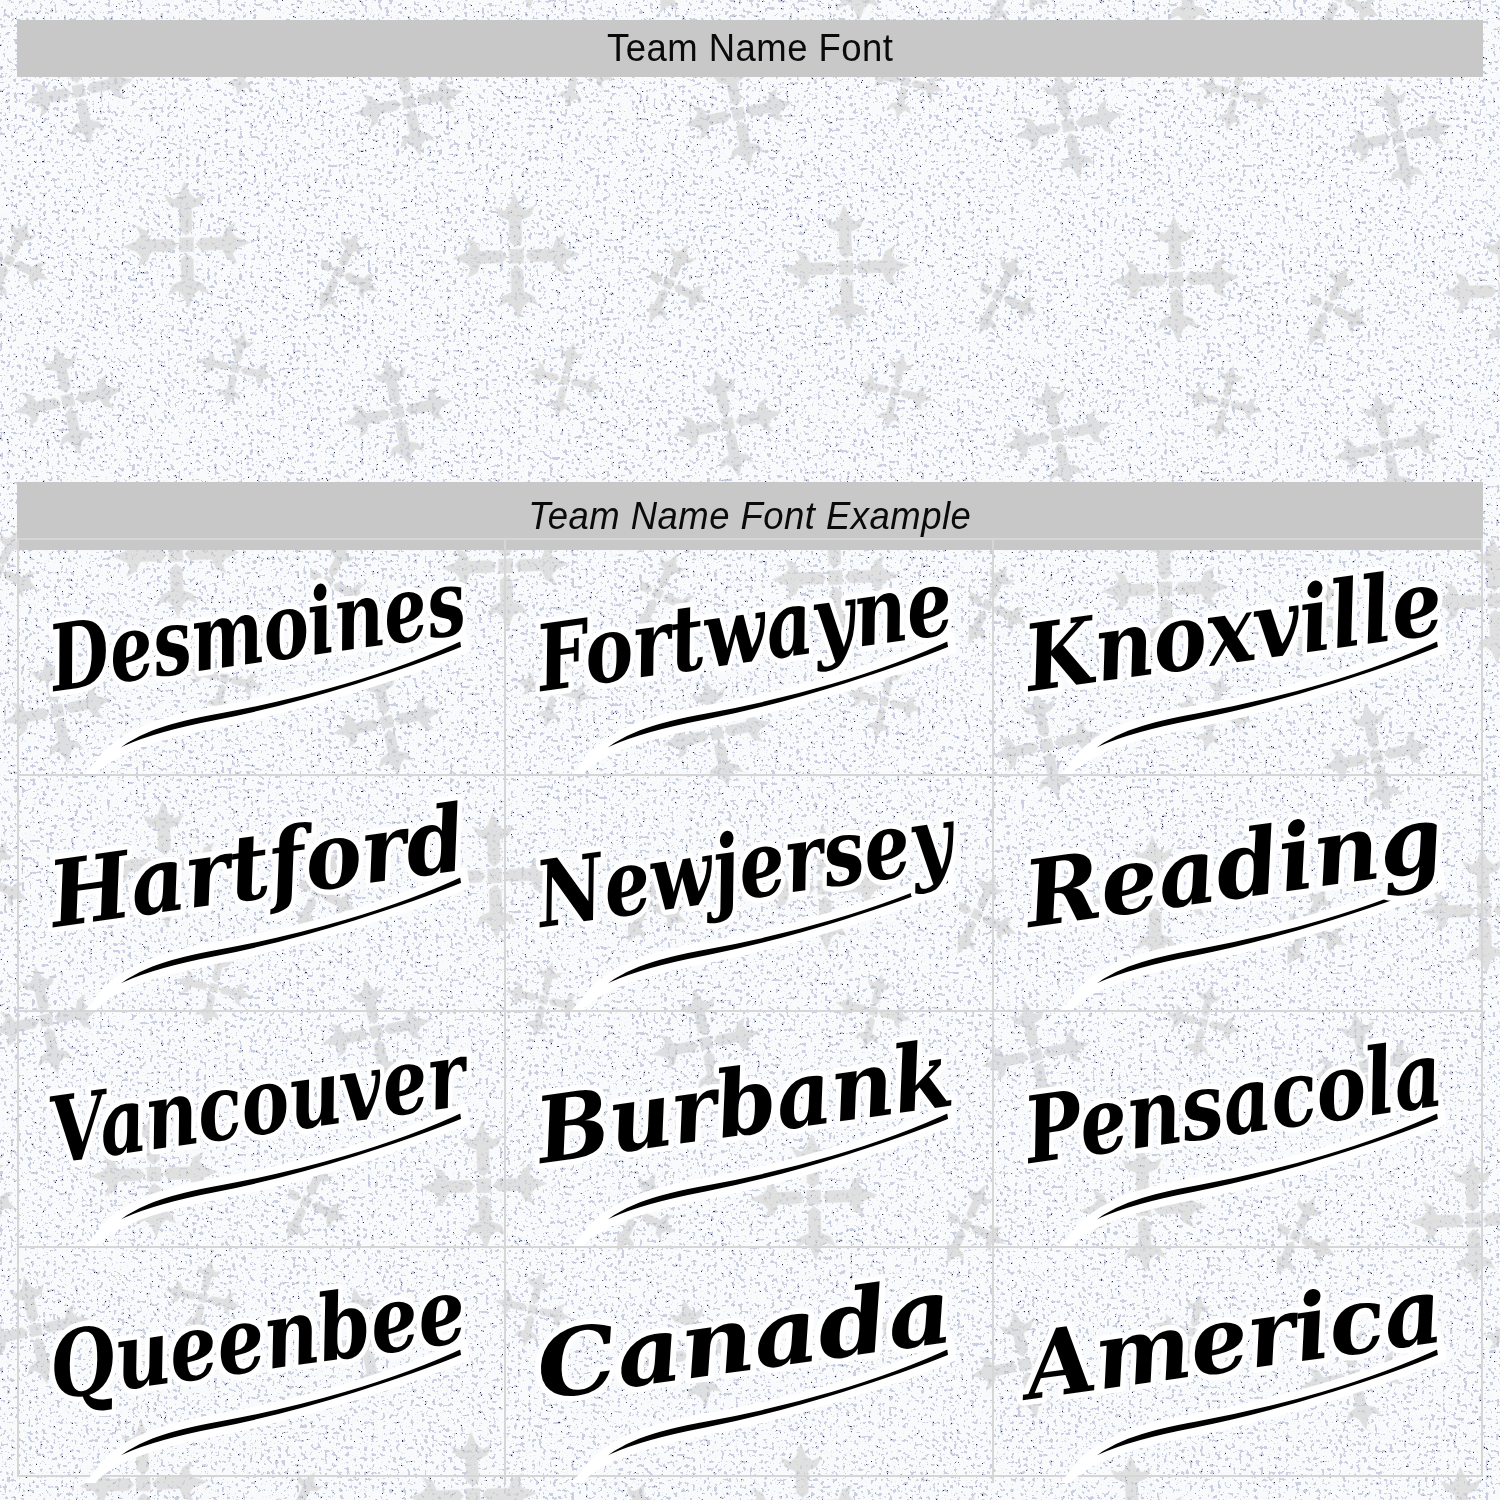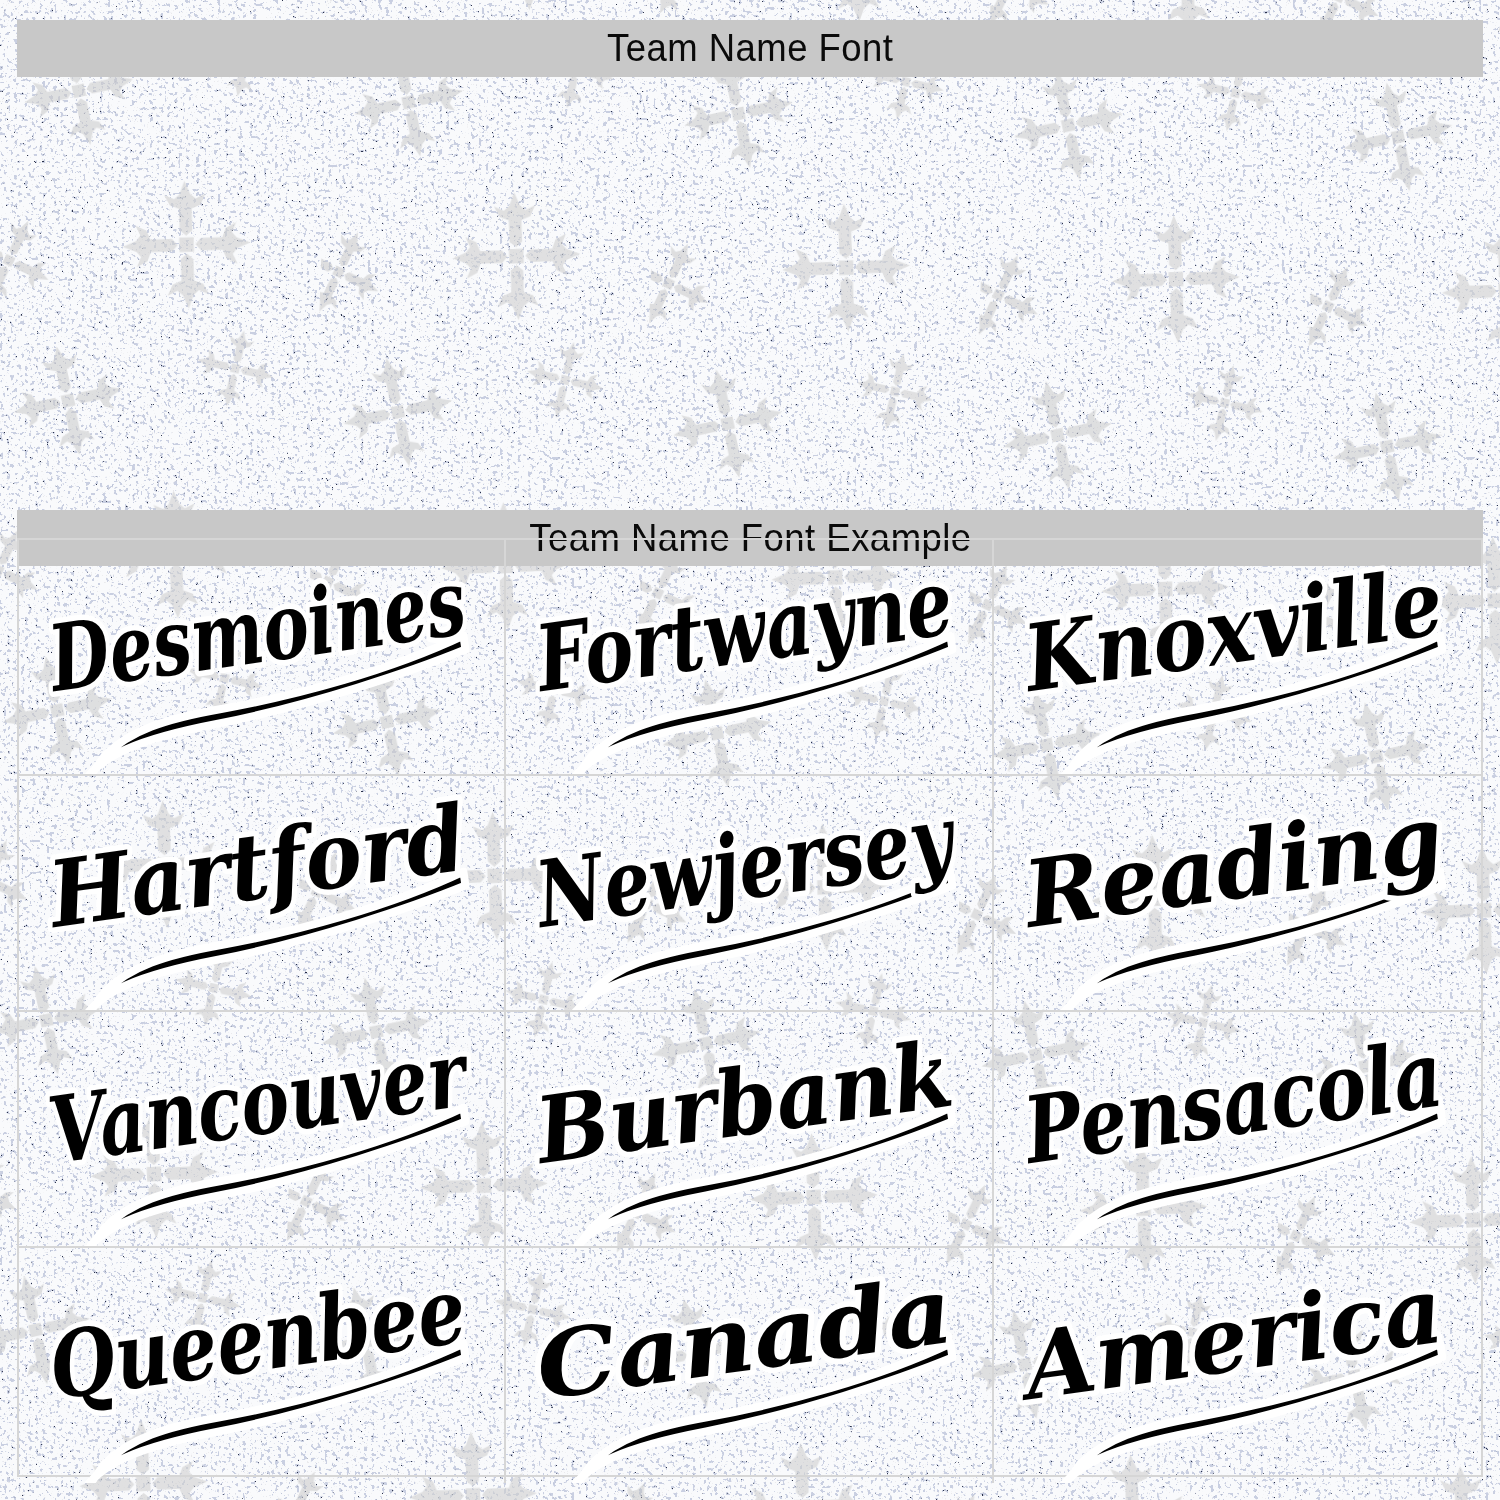--- a/index.html
+++ b/index.html
@@ -12,21 +12,21 @@
 
   .bar {
     left:17px; width:1466px; background:#c8c8c8;
     display:flex; align-items:center; justify-content:center;
   }
   .bar span {
     font-family:"Liberation Sans", sans-serif; font-size:38px; color:#0a0a0a;
     letter-spacing:0.5px; transform:scaleX(0.96);
   }
   .bar1 { top:20px; height:57px; }
-  .bar2 { top:510px; height:56px; }
+  .bar2 { top:482px; height:68px;font-style:italic; }
 
   .alpha-panel {
     left:17px; top:77px; width:1466px; height:405px;
     border-left:2px solid #d6d6d6; border-right:2px solid #d6d6d6;
   }
   .alpha-panel svg { width:100%; height:100%; display:block; }
 
   .grid {
     left:17px; top:538px; width:1466px; height:939px;
     border:2px solid #d6d6d6;

